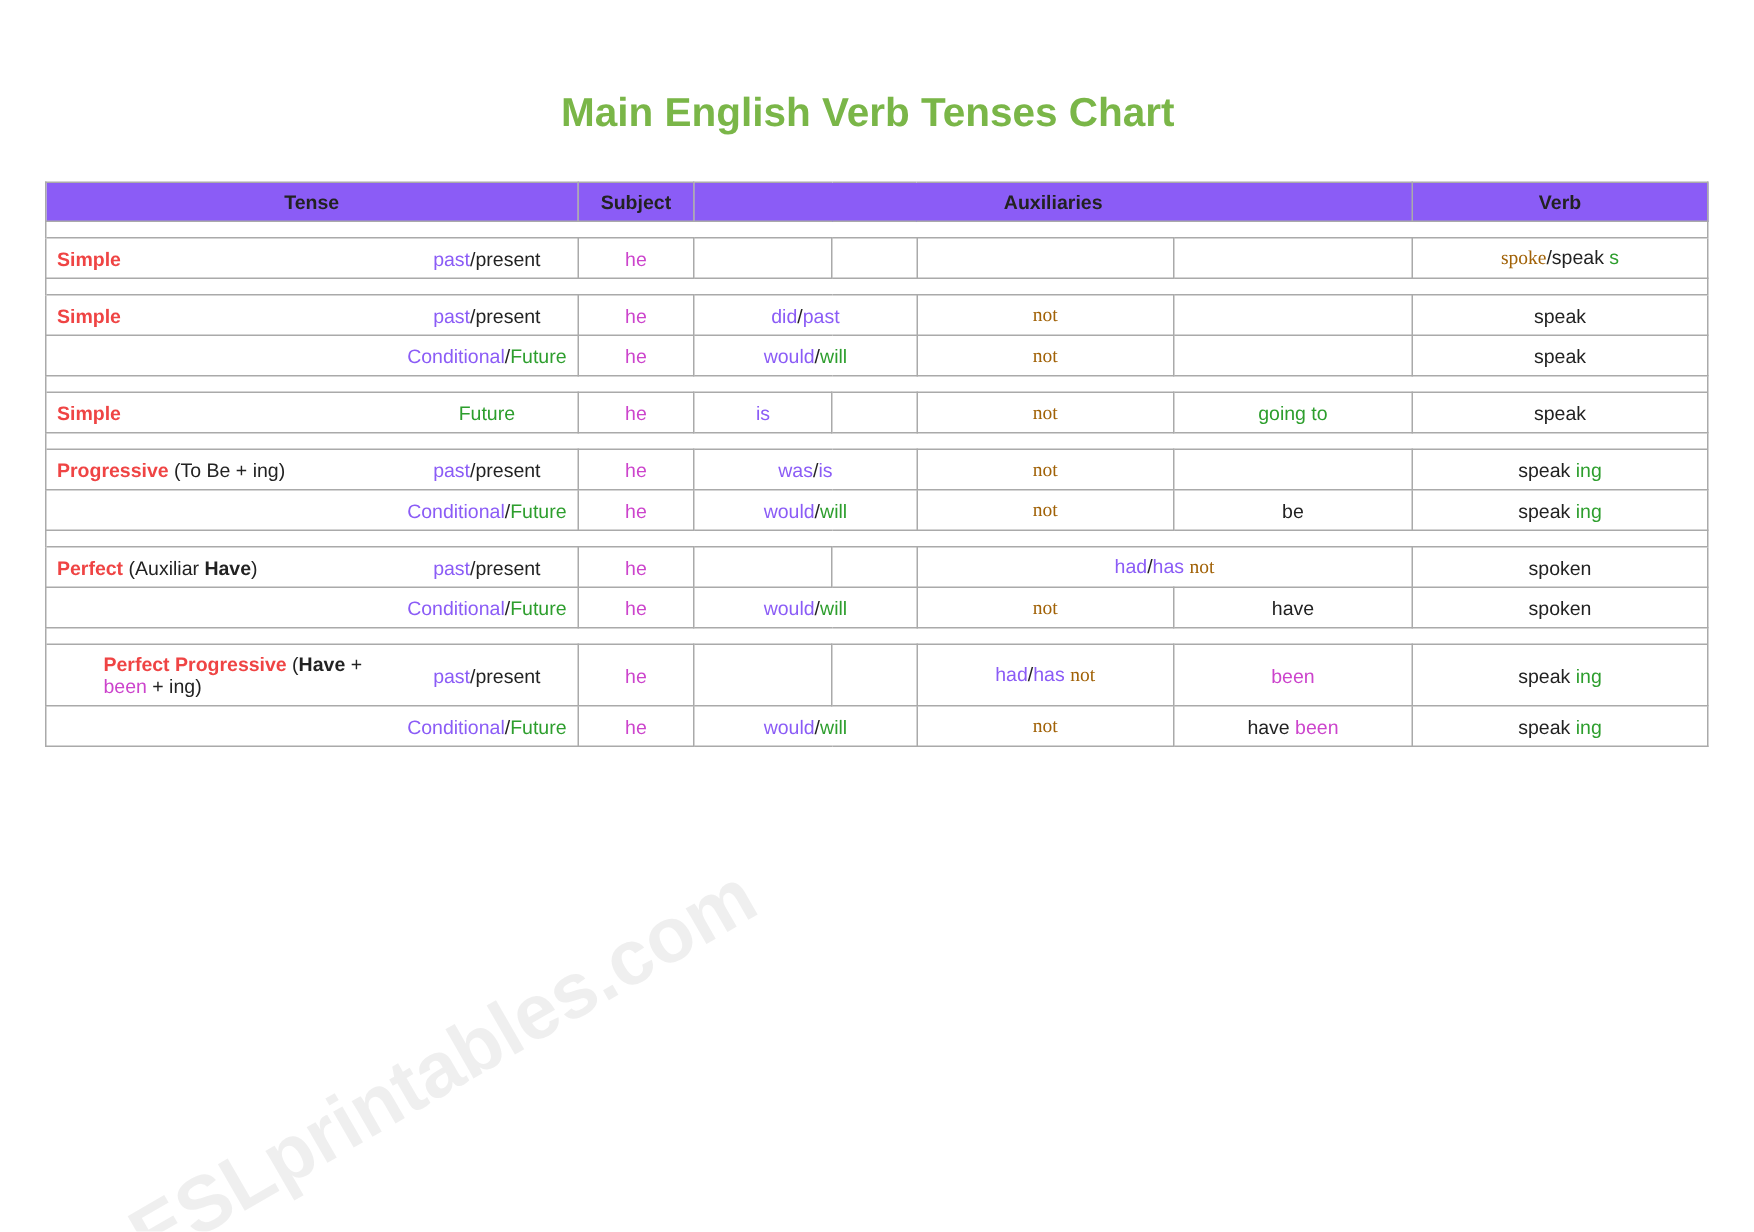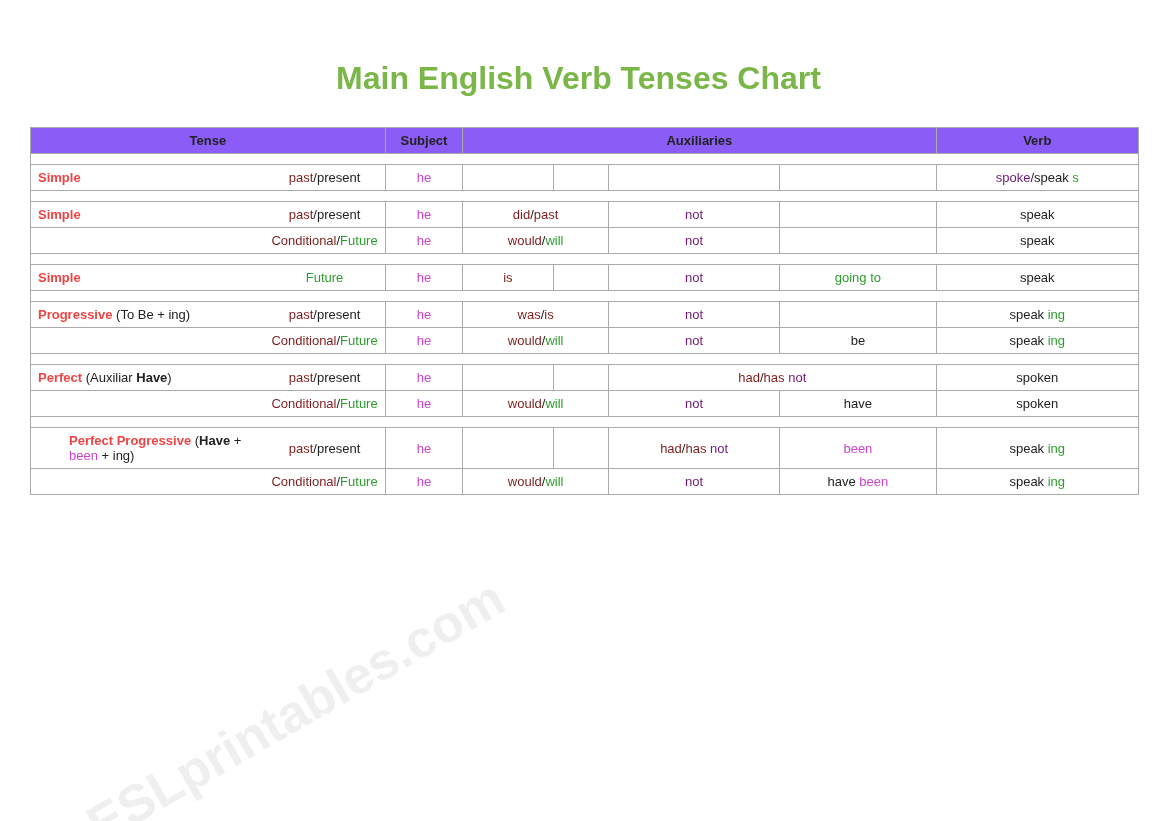--- a/index.html
+++ b/index.html
@@ -10,21 +10,21 @@
       color: #222;
       width: 1169px;
       min-height: 821px;
       position: relative;
       overflow: hidden;
     }
 
     .page-title {
       text-align: center;
       color: #7ab648;
-      font-size: 32px;
+      font-size: 27px;
       font-weight: bold;
       padding: 60px 12px 30px 0;
     }
 
     .table-wrapper {
       margin: 0 30px;
     }
 
     table {
       width: 100%;
@@ -43,23 +43,23 @@
       font-weight: bold;
       font-size: 13px;
       background: #8b5cf6;
     }
 
     .col-tense { width: 30%; }
     .col-subject { width: 7%; }
 
     .red { color: #ef4444; }
     .green { color: #2d9e2d; }
-    .cyan { color: #7f1d1d; }
+    .cyan { color: #8b5cf6; }
     .pink { color: #cc44cc; }
-    .blue { color: #701a75; }
+    .blue { color: #a16207; font-family: Liberation Serif, serif; }
 
     .bold { font-weight: bold; }
 
     tr.spacer td {
       border: none;
       height: 6px;
       background: #fff;
       border-left: 1px solid #aaa;
       border-right: 1px solid #aaa;
     }

